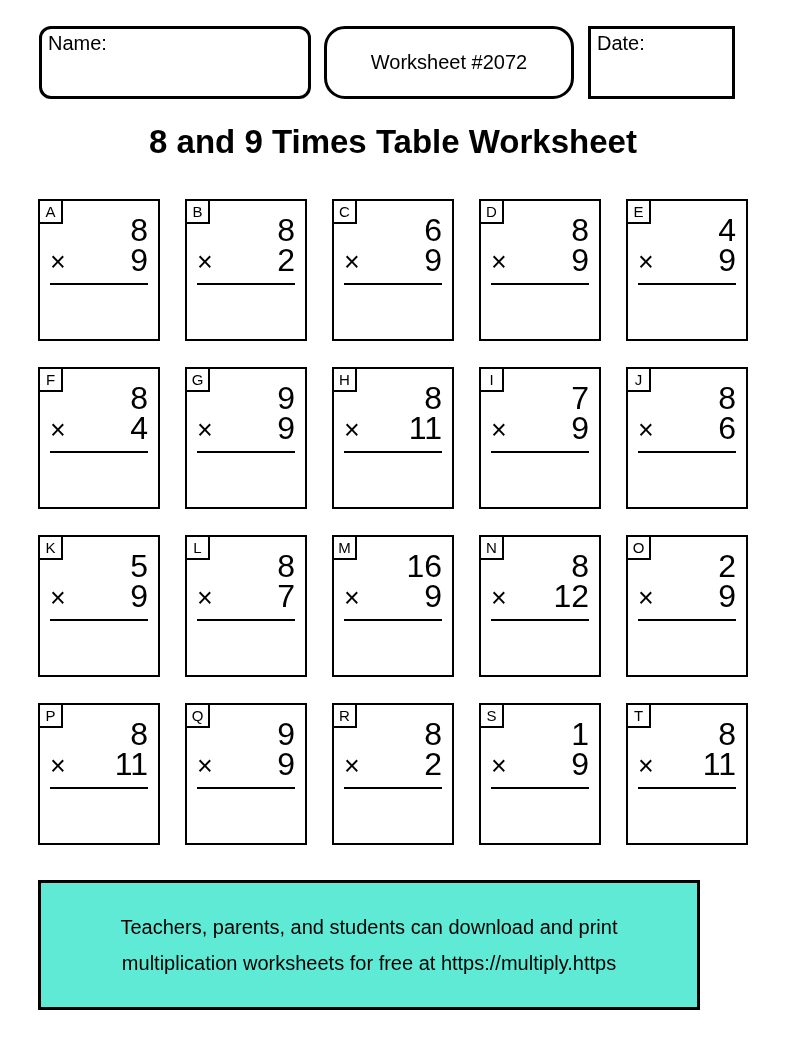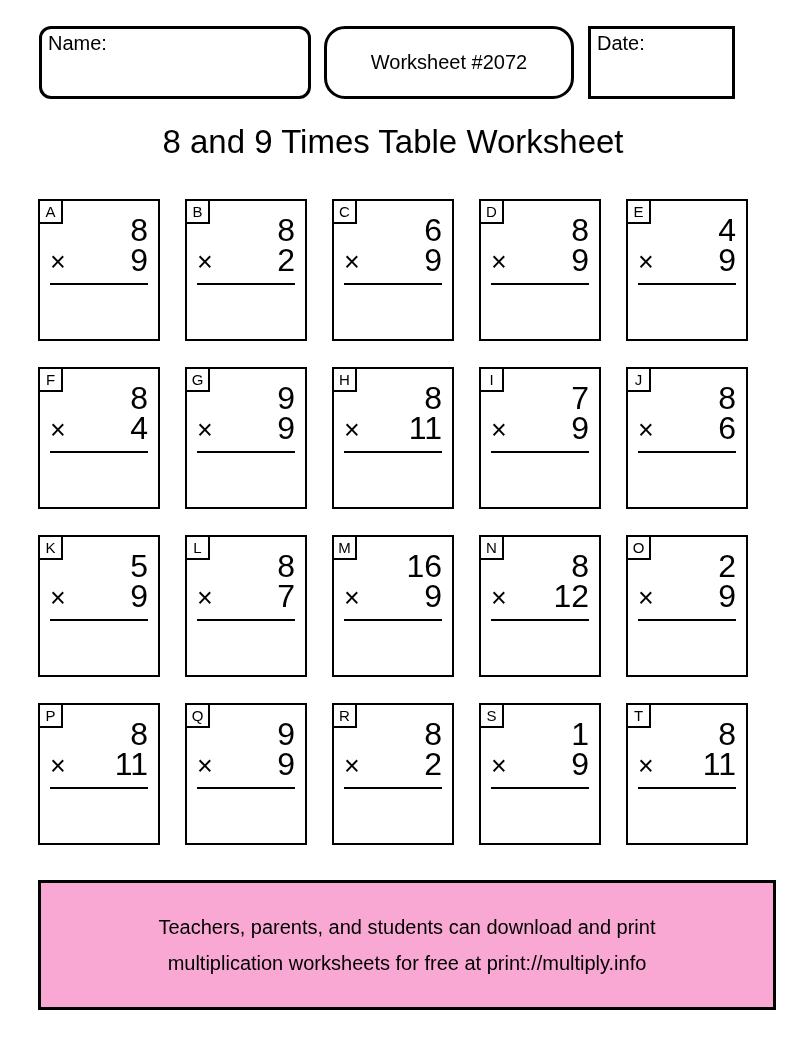--- a/index.html
+++ b/index.html
@@ -32,21 +32,21 @@
 
   
   .title {
     position: absolute;
     left: 0; top: 122px;
     width: 100%;
     margin: 0;
     text-align: center;
     font-size: 33px;
     line-height: 40px;
-    font-weight: 400;
+    font-weight: 700;
   }
 
   
   .grid {
     position: absolute;
     left: 38px; top: 199px;
     width: 710px;
     display: grid;
     grid-template-columns: repeat(5, 122px);
     column-gap: 25px;
@@ -91,30 +91,30 @@
     margin: 6px 10px 0;
     height: 0;
     border-bottom: 2px solid #000;
   }
   .answer-space { height: 56px; }
 
   
   .footer {
     position: absolute;
     left: 38px; top: 880px;
-    width: 738px; height: 130px;
+    width: 662px; height: 130px;
     border: 3px solid #000;
     box-sizing: border-box;
     display: flex;
     flex-direction: column;
     justify-content: center;
     text-align: center;
     font-size: 20px;
     line-height: 36px;
-    background: #f9a8d4;
+    background: #5eead4;
   }
 </style>
 </head>
 <body>
 
 <div class="page">
 
   <div class="hbox name-box">
     <span>Name:</span>
   </div>
@@ -386,16 +386,16 @@
       <span class="mul">×</span>
       <span>11</span>
     </div>
     <div class="rule"></div>
     <div class="answer-space"></div>
   </div>
 </div>
 
   <div class="footer">
     <div>Teachers, parents, and students can download and print</div>
-    <div>multiplication worksheets for free at print://multiply.info</div>
+    <div>multiplication worksheets for free at https://multiply.https</div>
   </div>
 
 </div>
 
 </body></html>

